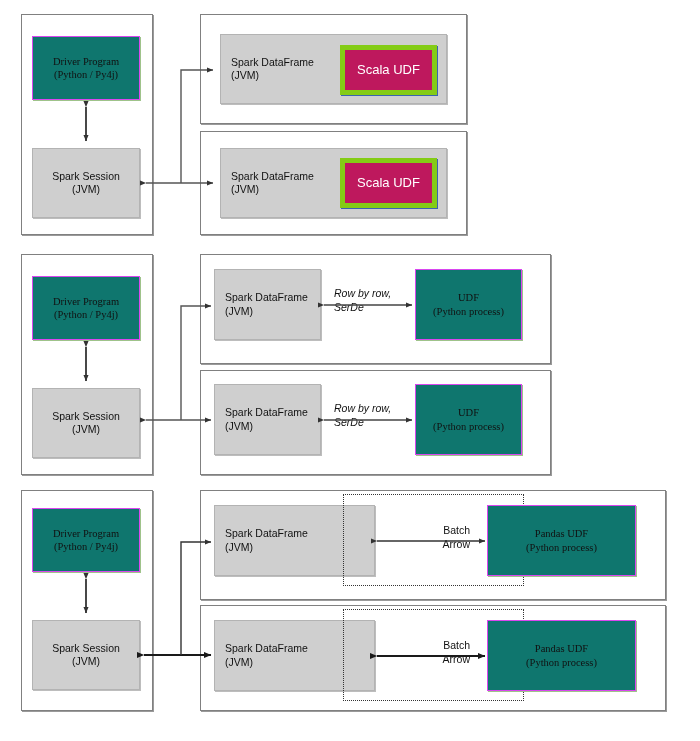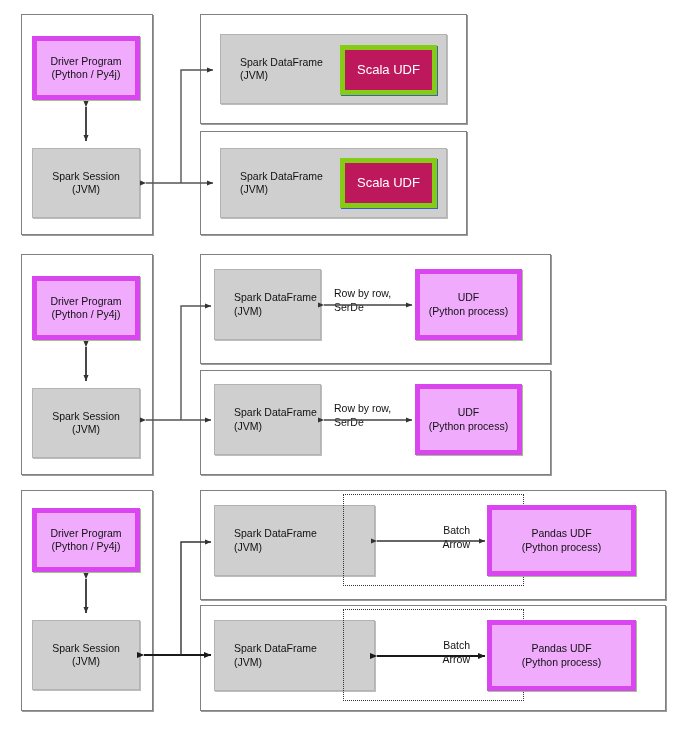--- a/index.html
+++ b/index.html
@@ -18,41 +18,41 @@
     border:1px solid #808080;
     box-shadow:1px 1px 0 0 #9a9a9a;
   }
 
   
   .node{
     display:flex;flex-direction:column;align-items:center;justify-content:center;
     text-align:center;line-height:1.28;font-size:10.5px;
     box-sizing:border-box;
   }
-  .node.left{align-items:flex-start;text-align:left;padding-left:19px;}
-
-  .green{background:#f0abfc;border:5px solid #d946ef;color:#111;
-         box-shadow:1px 1px 0 0 #9fc38a;}
+  .node.left{align-items:flex-start;text-align:left;padding-left:10px;}
+
+  .green{background:#0f766e;border:1px solid #d946ef;color:#111;
+         box-shadow:1px 1px 0 0 #9fc38a;font-family:Liberation Serif, serif;}
   .grey {background:#CFCFCF;border:1px solid #b3b3b3;color:#111;
          box-shadow:1px 1px 0 0 #bdbdbd;}
   .blue {background:#be185d;border:5px solid #84cc16;color:#ffffff;
          box-shadow:1px 1px 0 0 #3a64b0;justify-content:center;}
   .blue .ln{font-size:13px;}
 
   .dotted{border:1.5px dotted #333;background:transparent;}
 
   
   .arrows{position:absolute;left:0;top:0;width:700px;height:741px;pointer-events:none;}
 
   
   .lbl{
     position:absolute;font-size:10.5px;line-height:1.3;text-align:right;
     color:#111;white-space:nowrap;
   }
-  .lbl.lft{text-align:left;}
+  .lbl.lft{text-align:left;font-style:italic;}
   .ln{display:block;}
 </style>
 </head>
 <body>
 
 <div class="canvas">
 
   <div class="abs frame" style="left:21px;top:14px;width:132px;height:221px;"></div>
 
   <div class="abs node green" style="left:32px;top:36px;width:108px;height:64px;">

